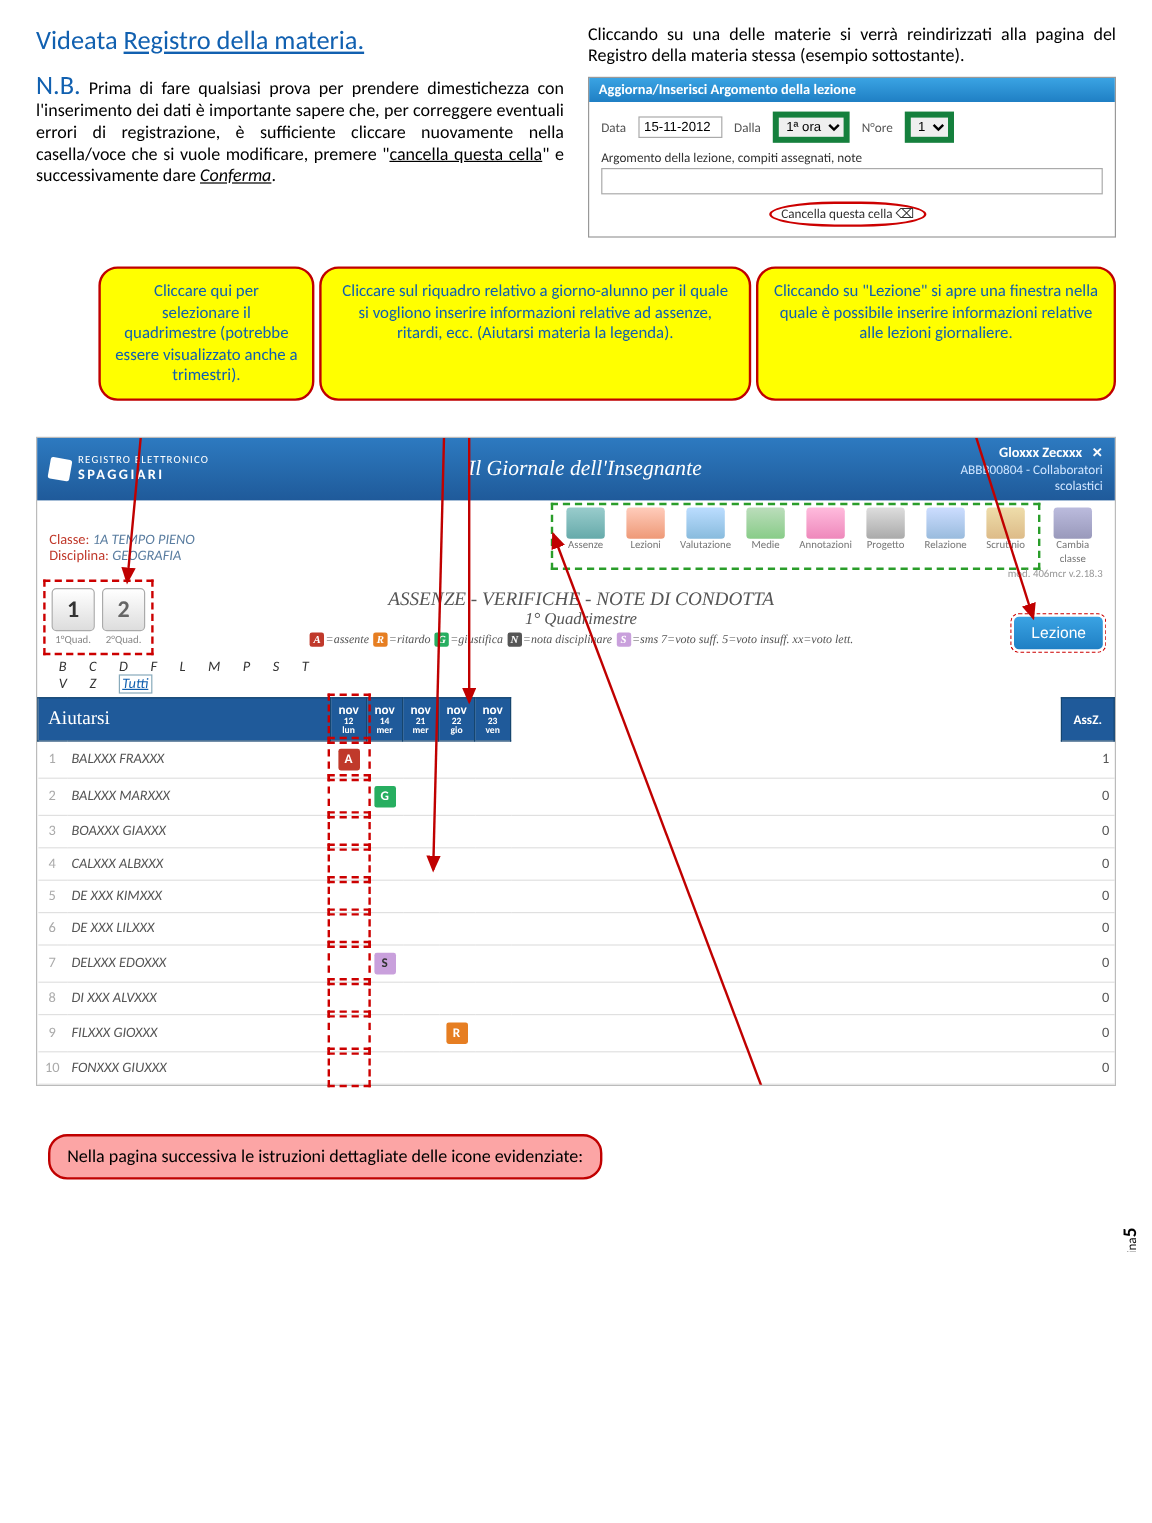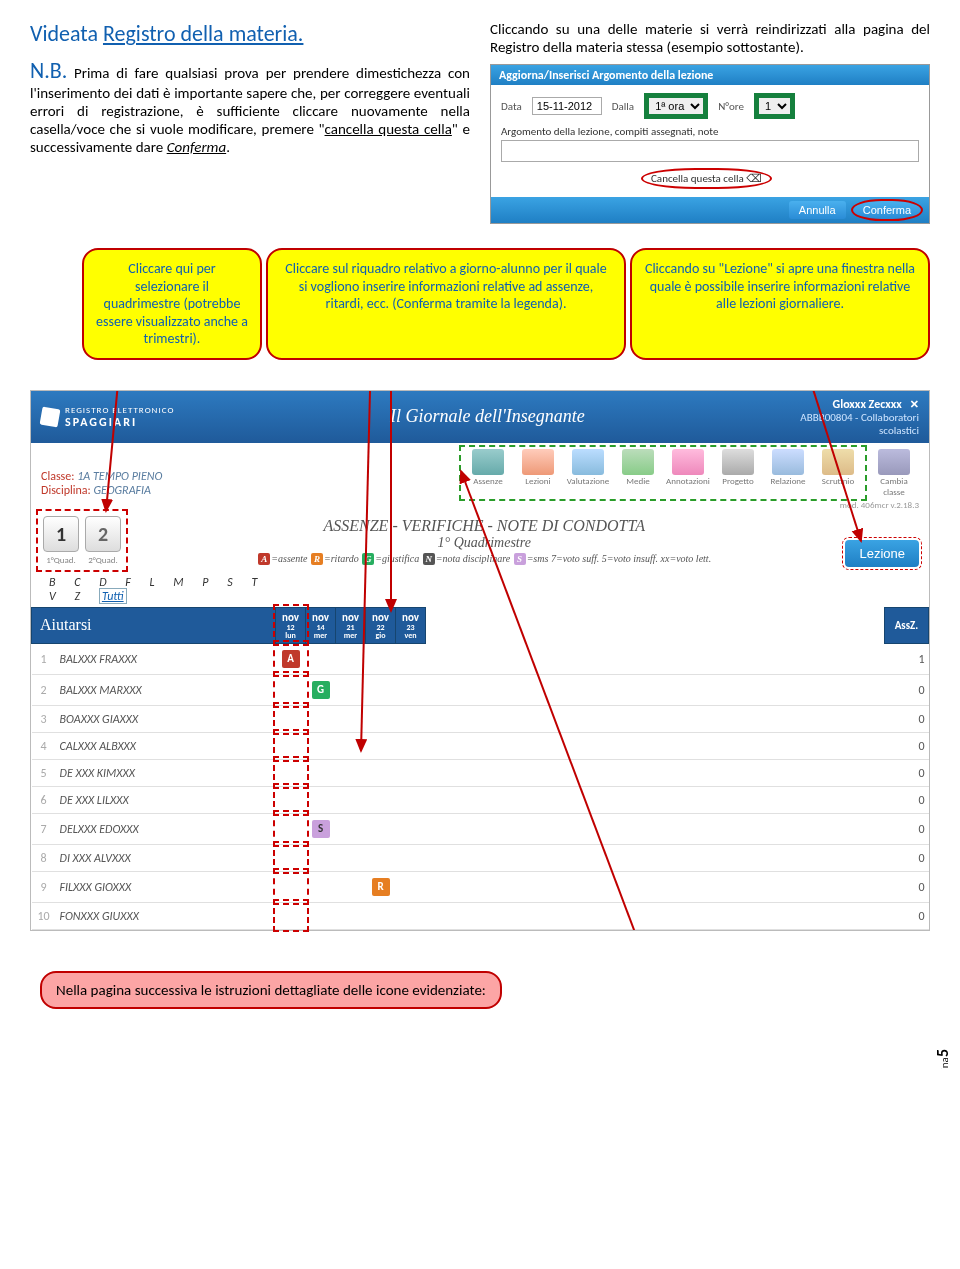--- a/index.html
+++ b/index.html
@@ -116,31 +116,27 @@
             <input class="mod-input" value="15-11-2012" style="">
             <label>Dalla</label>
             <select class="mod-sel"><option>1ª ora</option></select>
             <label>N°ore</label>
             <select class="mod-sel"><option>1</option></select>
           </div>
           <div><label>Argomento della lezione, compiti assegnati, note</label></div>
           <input class="mod-arg" style="">
           <span class="cancel-cell">Cancella questa cella ⌫</span>
         </div>
-        <div class="mod-foot">
-          <button class="mod-btn">Annulla</button>
-          <button class="mod-btn conf">Conferma</button>
-        </div>
       </div>
     </div>
   </div>
 
   <div class="callout-row">
     <div class="callout c1">Cliccare qui per selezionare il quadrimestre (potrebbe essere visualizzato anche a trimestri).</div>
-    <div class="callout c2">Cliccare sul riquadro relativo a giorno-alunno per il quale si vogliono inserire informazioni relative ad assenze, ritardi, ecc. (Conferma tramite la legenda).</div>
+    <div class="callout c2">Cliccare sul riquadro relativo a giorno-alunno per il quale si vogliono inserire informazioni relative ad assenze, ritardi, ecc. (Aiutarsi materia la legenda).</div>
     <div class="callout c3">Cliccando su "Lezione" si apre una finestra nella quale è possibile inserire informazioni relative alle lezioni giornaliere.</div>
   </div>
 
   <div class="app-shot" style="position:relative">
     <div class="app-bar">
       <div class="app-logo">
         <div class="logo-sq"></div>
         <div>
           <div style="font-size:9px;letter-spacing:1px">REGISTRO ELETTRONICO</div>
           <div style="font-size:12px;font-weight:bold;letter-spacing:2px">SPAGGIARI</div>

